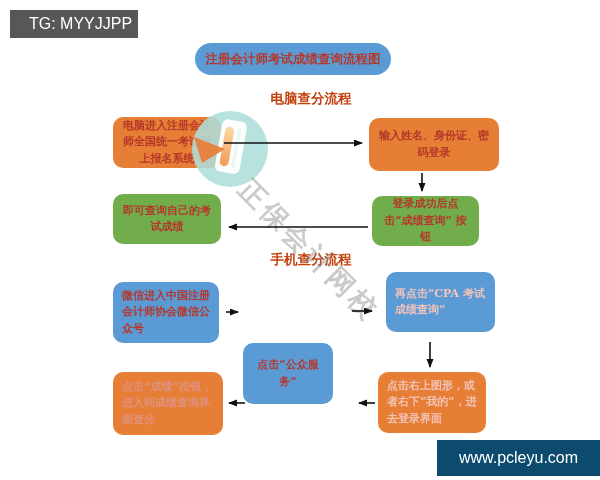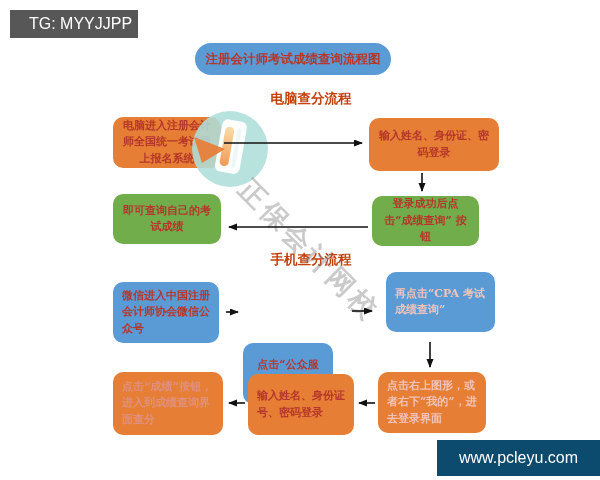--- a/index.html
+++ b/index.html
@@ -74,21 +74,20 @@
   <div id="pc-2" class="box orange t-red ta-c">输入姓名、身份证、密码登录</div>
   <div id="pc-3" class="box green t-red ta-c">登录成功后点击“成绩查询” 按钮</div>
   <div id="pc-4" class="box green t-red ta-c">即可查询自己的考试成绩</div>
 
   <div id="heading-mobile" class="flow-heading">手机查分流程</div>
 
   <div id="m-1" class="box blue t-red ta-l">微信进入中国注册会计师协会微信公众号</div>
   <div id="m-2" class="box blue t-red ta-c">点击“公众服务”</div>
   <div id="m-3" class="box blue t-pink ta-l">再点击“CPA 考试成绩查询”</div>
   <div id="m-4" class="box orange t-pink ta-l">点击右上图形，或者右下“我的”，进去登录界面</div>
-  <div id="m-5" class="box orange t-red ta-l">输入姓名、身份证号、密码登录</div>
   <div id="m-6" class="box orange t-lightred ta-l">点击“成绩”按钮，进入到成绩查询界面查分</div>
 
   <svg id="logo" width="84" height="84">
     <defs>
       <linearGradient id="cupgrad" x1="0" y1="0" x2="0" y2="1">
         <stop offset="0" stop-color="#f9d9a0"></stop>
         <stop offset="1" stop-color="#ef8e44"></stop>
       </linearGradient>
     </defs>
     <circle cx="42" cy="42" r="38" fill="#aeded9" opacity="0.88"></circle>

